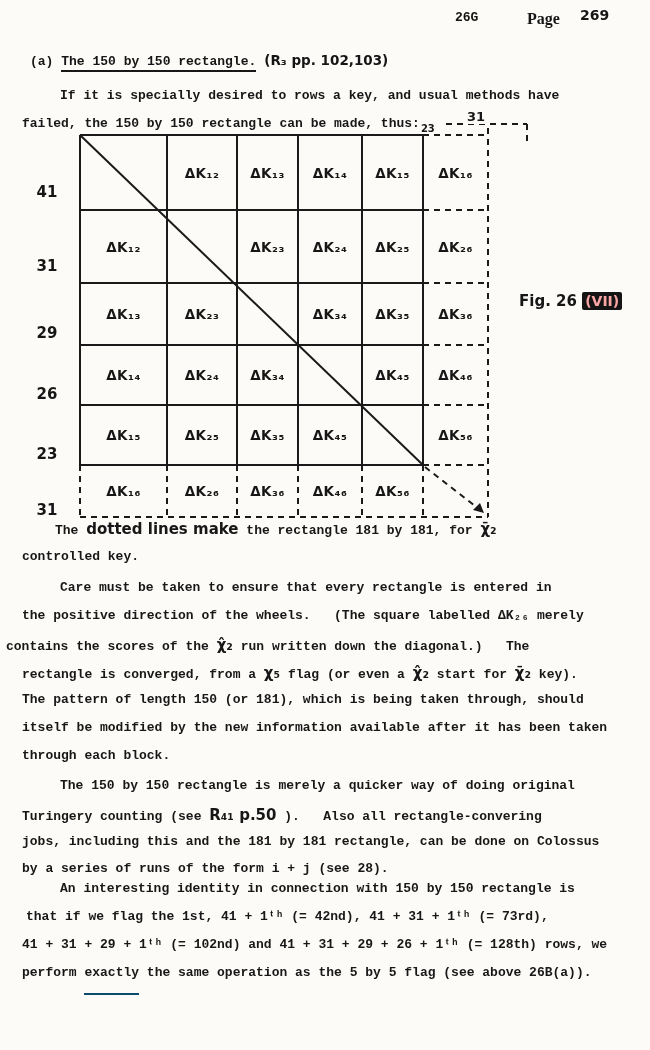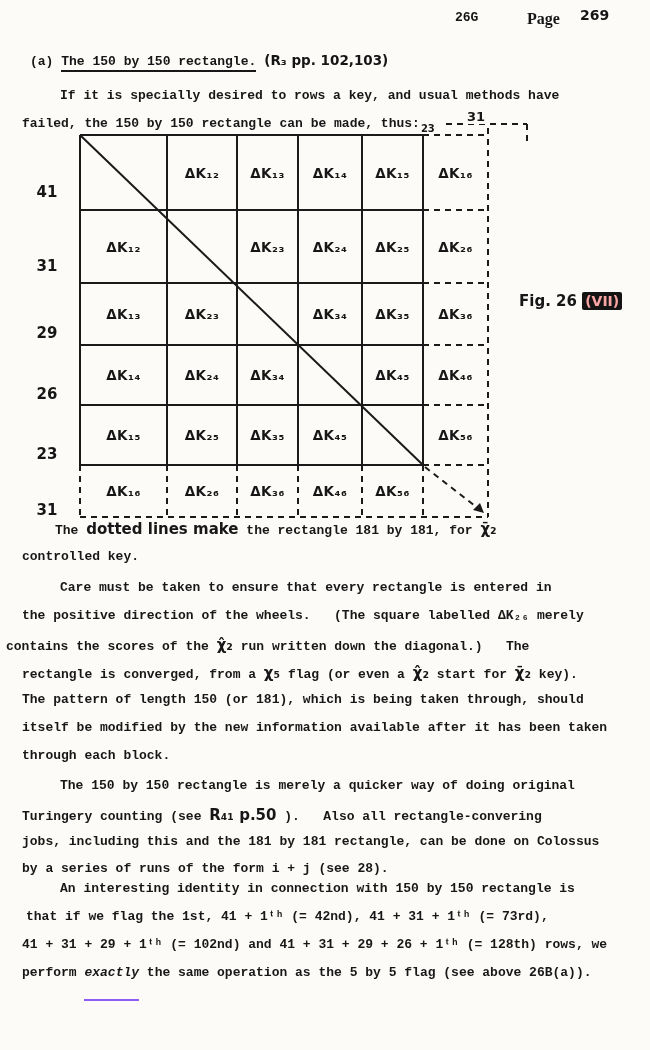--- a/index.html
+++ b/index.html
@@ -14,21 +14,21 @@
   }
   .line {
     position:absolute;
     white-space:pre;
     font-family:"Liberation Mono","DejaVu Sans Mono",monospace;
     font-weight:bold;
     font-size:13px;
     color:#171717;
   }
   .seg-t { }
-  .seg-u { border-bottom:2px solid #8b5cf6; padding-bottom:19px;font-style:italic; }
+  .seg-u { border-bottom:2px solid #0c4a6e; padding-bottom:13px; }
   .seg-h {
     font-family:"DejaVu Sans",sans-serif;
     font-size:15px;
     font-weight:bold;
   }
   .seg-sub {
     font-family:"DejaVu Sans",sans-serif;
     font-size:10px;
     font-weight:bold;
     position:relative;

